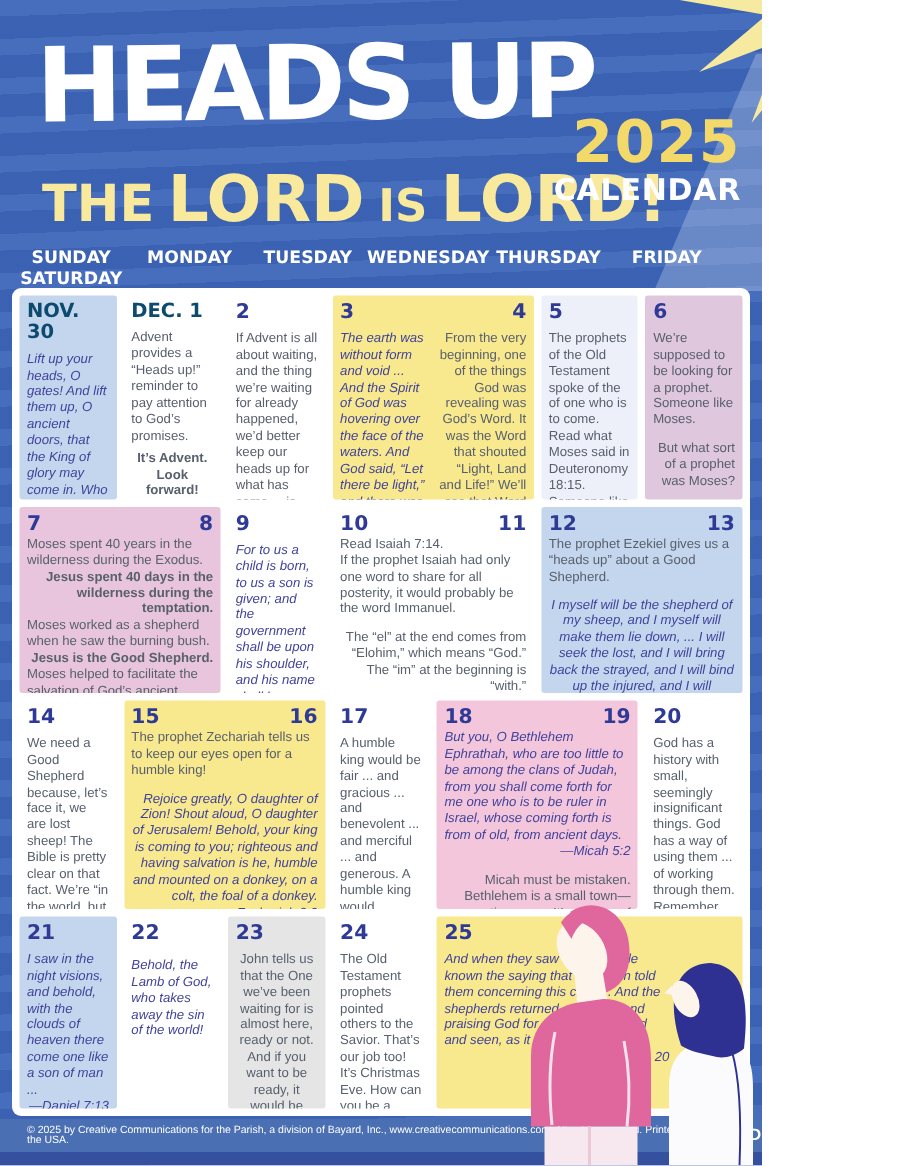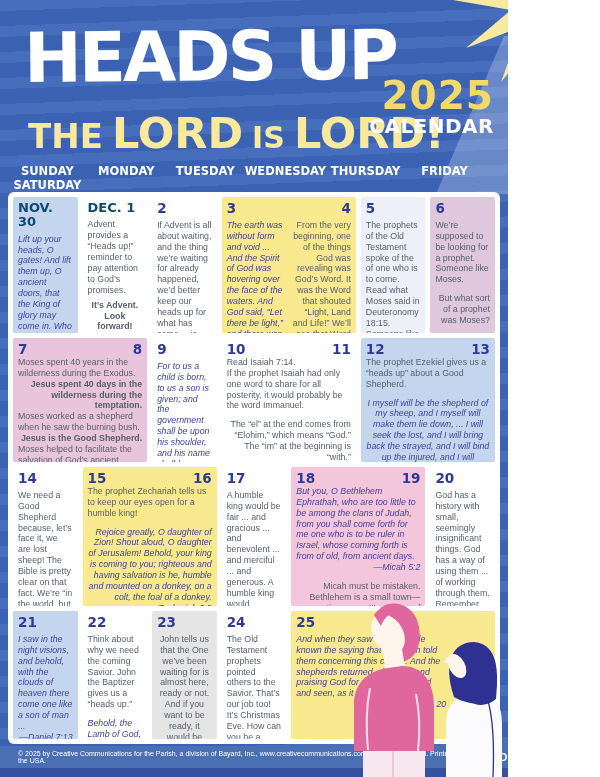--- a/index.html
+++ b/index.html
@@ -231,21 +231,20 @@
 
     <div class="cell bg-blue">
       <div class="num">21</div>
       <div class="quote mt2">I saw in the night visions, and behold, with the clouds of heaven there come one like a son of man ...</div>
       <div class="ref q">—Daniel 7:13</div>
       <div class="mt">“Like” a son of man ... but so much more!</div>
     </div>
 
     <div class="cell bg-white">
       <div class="num">22</div>
-      <div class="mt2">Think about why we need the coming Savior. John the Baptizer gives us a “heads up.”</div>
       <div class="quote mt">Behold, the Lamb of God, who takes away the sin of the world!</div>
 
     </div>
 
     <div class="cell bg-pink3">
       <div class="num">23</div>
       <div class="center mt2">John tells us that the One we’ve been waiting for is almost here, ready or not. And if you want to be ready, it would be smart to do these two things: repent and prepare.</div>
     </div>
 
     <div class="cell bg-white">

